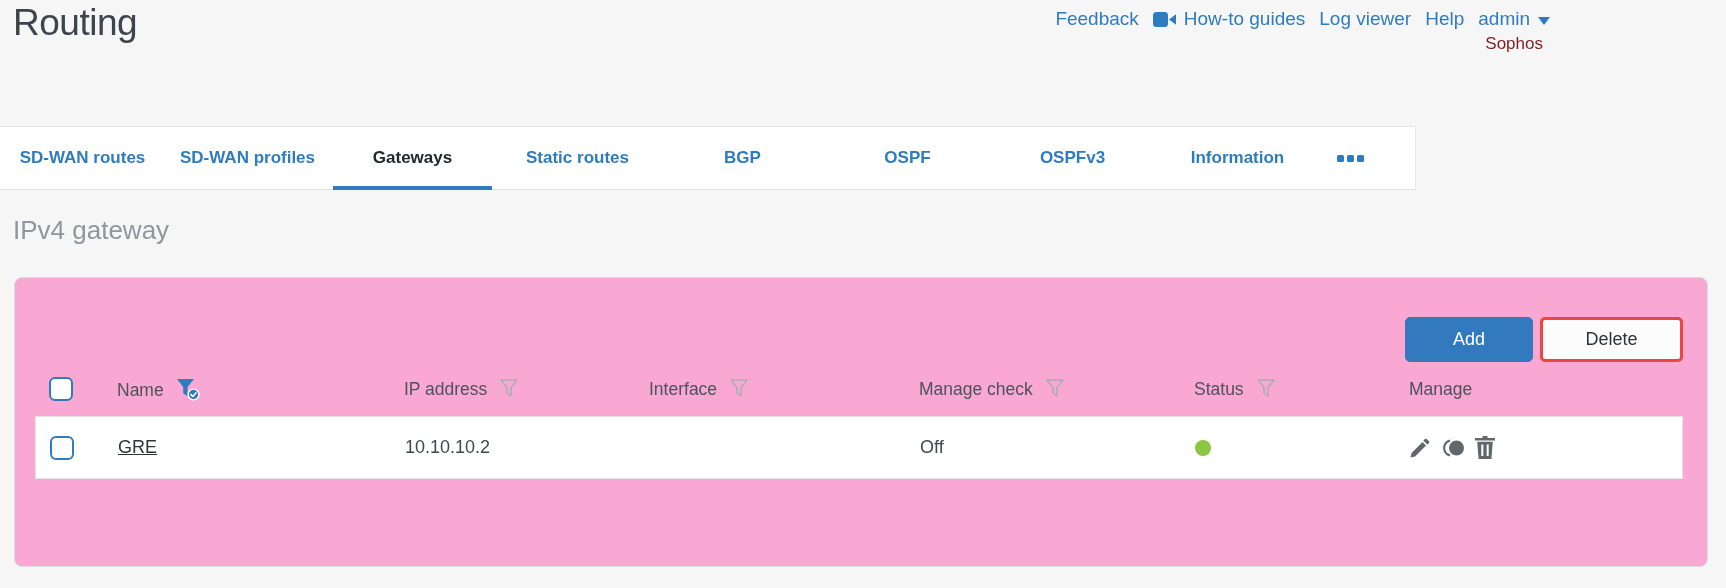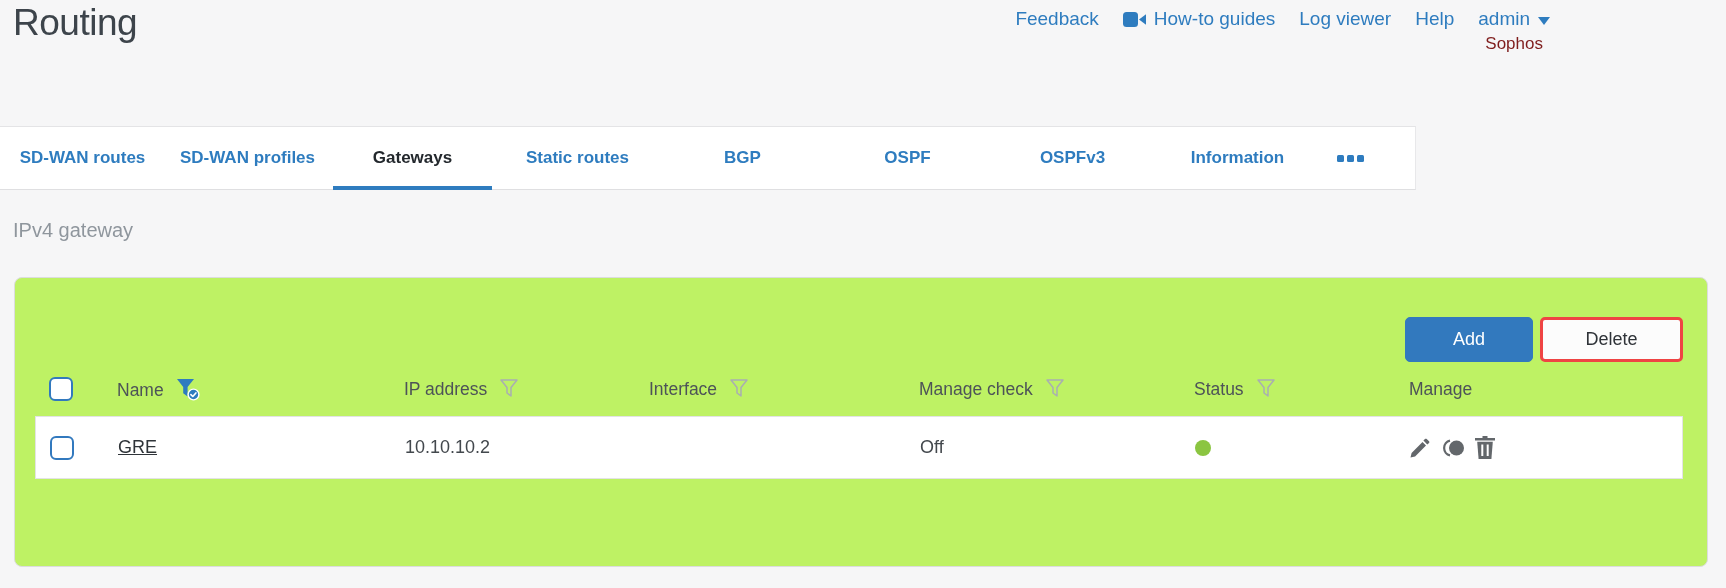--- a/index.html
+++ b/index.html
@@ -1,37 +1,37 @@
 <!DOCTYPE html>
 <html><head>
 <meta charset="utf-8">
 <style>
   * { margin:0; padding:0; box-sizing:border-box; }
   html,body { width:1726px; height:588px; background:#f6f6f7; font-family:"Liberation Sans", sans-serif; overflow:hidden; }
 
   
   .top { position:relative; height:126px; }
   .page-title { position:absolute; left:13px; top:2px; font-size:37px; font-weight:400; color:#3d444b; letter-spacing:-0.5px; }
-  .header-links { position:absolute; top:8px; right:176px; display:flex; align-items:center; gap:24px; font-size:19px; color:#2e7cbf; }
+  .header-links { position:absolute; top:8px; right:176px; display:flex; align-items:center; gap:14px; font-size:19px; color:#2e7cbf; }
   .hlink { display:flex; align-items:center; gap:8px; cursor:pointer; white-space:nowrap; }
   .brand { position:absolute; top:34px; right:183px; font-size:17px; color:#7f1d1d; }
 
   
   .tabbar { width:1416px; height:64px; background:#fff; border-top:1px solid #e4e4e6; border-bottom:1px solid #dfdfe1; border-right:1px solid #e8e8ea; display:flex; align-items:stretch; }
   .tab { width:165px; display:flex; align-items:center; justify-content:center; font-weight:bold; font-size:17px; color:#2e7cbf; cursor:pointer; position:relative; text-align:center; }
   .tab.active { color:#23282d; }
   .tab.active::after { content:""; position:absolute; left:3px; right:3px; bottom:-1px; height:4px; background:#2e7cbf; }
   .tab-more { width:60px; display:flex; align-items:center; justify-content:center; gap:3px; cursor:pointer; }
   .tab-more i { width:7px; height:7px; background:#2e7cbf; border-radius:1.5px; }
 
   
-  .section-heading { margin:22px 0 0 13px; font-size:20px; line-height:36px; font-weight:400; color:#8f969d; }
+  .section-heading { margin:22px 0 0 13px; font-size:26px; line-height:36px; font-weight:400; color:#8f969d; }
 
   
-  .card { margin:29px 0 0 14px; width:1694px; height:290px; background:#bef264; border:1px solid #dcdcde; border-radius:8px; padding:0 24px 0 20px; }
+  .card { margin:29px 0 0 14px; width:1694px; height:290px; background:#f9a8d4; border:1px solid #dcdcde; border-radius:8px; padding:0 24px 0 20px; }
   .btn-row { display:flex; justify-content:flex-end; gap:7px; padding-top:39px; }
   .btn { height:45px; border-radius:5px; font-size:18px; font-family:"Liberation Sans", sans-serif; cursor:pointer; }
   .btn-add { width:128px; background:#3279be; border:1px solid #3279be; color:#fff; }
   .btn-delete { width:143px; background:#fcfcfc; border:3px solid #ef4444; color:#2f3338; }
 
   
   .grid { display:grid; grid-template-columns:70px 287px 245px 270px 275px 215px 1fr; align-items:center; }
   .thead { height:54px; color:#4d5358; font-size:17.5px; }
   .th { display:flex; align-items:flex-end; gap:12px; padding-left:12px; }
   .rows { border:1px solid #e3e3e5; }

